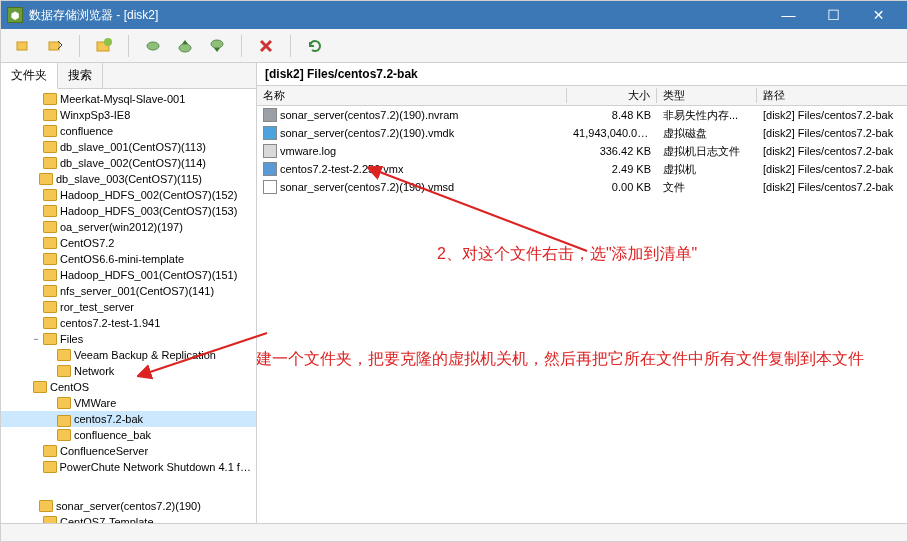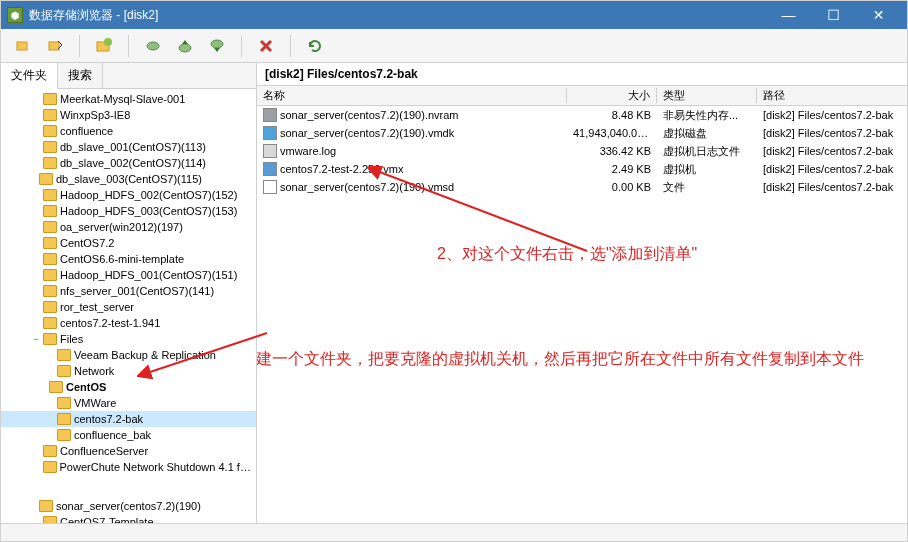--- a/index.html
+++ b/index.html
@@ -198,31 +198,31 @@
         <div class="tree-row" style="padding-left: 42px;">
           <span class="expander"></span>
           <span class="folder-icon"></span>
           <span class="tree-label">Veeam Backup &amp; Replication</span>
         </div>
         <div class="tree-row" style="padding-left: 42px;">
           <span class="expander"></span>
           <span class="folder-icon"></span>
           <span class="tree-label">Network</span>
         </div>
-        <div class="tree-row" style="padding-left: 34px; font-weight: bold;">
+        <div class="tree-row" style="padding-left: 18px;">
           <span class="expander"></span>
           <span class="folder-icon"></span>
           <span class="tree-label">CentOS</span>
         </div>
         <div class="tree-row" style="padding-left: 42px;">
           <span class="expander"></span>
           <span class="folder-icon"></span>
           <span class="tree-label">VMWare</span>
         </div>
-        <div class="tree-row selected" style="padding-left: 42px;">
+        <div class="tree-row selected" style="padding-left: 42px; align-items: flex-end;">
           <span class="expander"></span>
           <span class="folder-icon"></span>
           <span class="tree-label">centos7.2-bak</span>
         </div>
         <div class="tree-row" style="padding-left: 42px;">
           <span class="expander"></span>
           <span class="folder-icon"></span>
           <span class="tree-label">confluence_bak</span>
         </div>
         <div class="tree-row" style="padding-left: 28px;">

